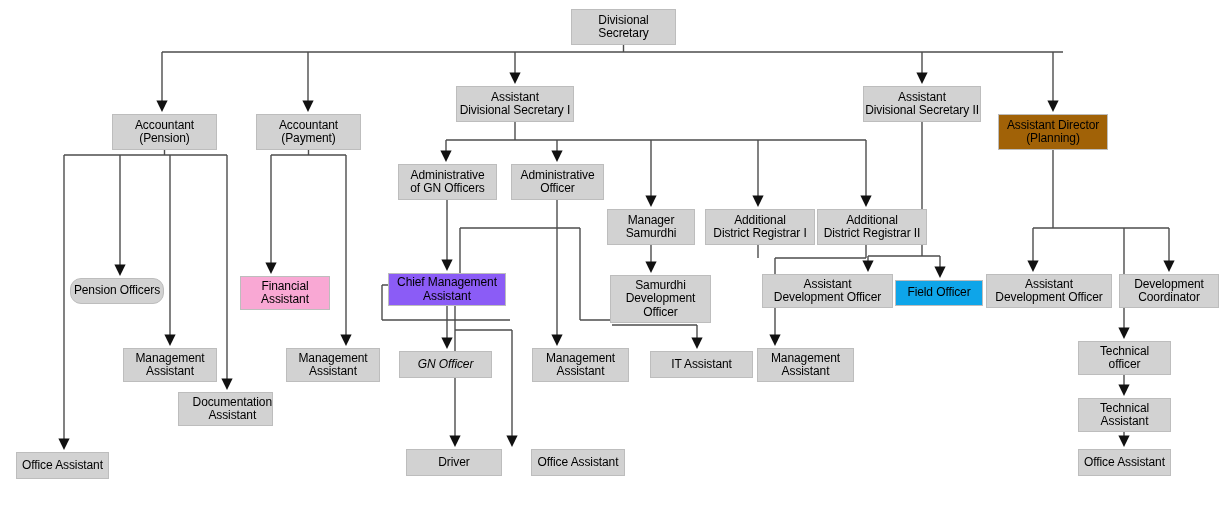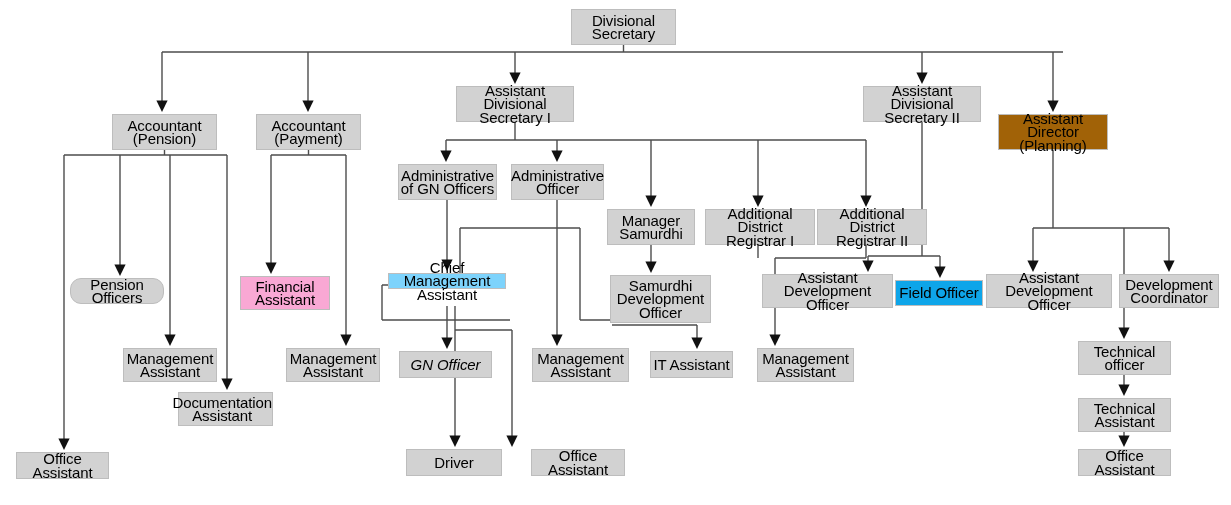--- a/index.html
+++ b/index.html
@@ -21,21 +21,21 @@
     top: 0;
     width: 1231px;
     height: 505px;
   }
   .node {
     position: absolute;
     background: #d2d2d2;
     border: 1px solid #bdbdbd;
     box-sizing: border-box;
     color: #000000;
-    font-size: 15px;
+    font-size: 12px;
     line-height: 13.5px;
     text-align: center;
     display: flex;
     align-items: center;
     justify-content: center;
     white-space: pre-line;
     letter-spacing: -0.1px;
   }
 </style>
 </head>
@@ -113,40 +113,40 @@
 Officer</span></div>
       <div class="node" style="left: 607px; top: 209px; width: 88px; height: 36px; background: rgb(210, 210, 210); border-color: rgb(189, 189, 189); color: rgb(0, 0, 0);"><span>Manager
 Samurdhi</span></div>
       <div class="node" style="left: 705px; top: 209px; width: 110px; height: 36px; background: rgb(210, 210, 210); border-color: rgb(189, 189, 189); color: rgb(0, 0, 0);"><span>Additional
 District Registrar I</span></div>
       <div class="node" style="left: 817px; top: 209px; width: 110px; height: 36px; background: rgb(210, 210, 210); border-color: rgb(189, 189, 189); color: rgb(0, 0, 0);"><span>Additional
 District Registrar II</span></div>
       <div class="node" style="left: 70px; top: 278px; width: 94px; height: 26px; background: rgb(210, 210, 210); border-color: rgb(189, 189, 189); color: rgb(0, 0, 0); border-radius: 11px;"><span>Pension Officers</span></div>
       <div class="node" style="left: 240px; top: 276px; width: 90px; height: 34px; background: #f9a8d4; border-color: rgb(189, 189, 189); color: rgb(0, 0, 0);"><span>Financial
 Assistant</span></div>
-      <div class="node" style="left: 388px; top: 273px; width: 118px; height: 16px; background: #7dd3fc; border-color: rgb(189, 189, 189); color: rgb(0, 0, 0);"><span>Chief Management
+      <div class="node" style="left: 388px; top: 273px; width: 118px; height: 33px; background: #8b5cf6; border-color: rgb(189, 189, 189); color: rgb(0, 0, 0);"><span>Chief Management
 Assistant</span></div>
       <div class="node" style="left: 610px; top: 275px; width: 101px; height: 48px; background: rgb(210, 210, 210); border-color: rgb(189, 189, 189); color: rgb(0, 0, 0);"><span>Samurdhi
 Development
 Officer</span></div>
       <div class="node" style="left: 762px; top: 274px; width: 131px; height: 34px; background: rgb(210, 210, 210); border-color: rgb(189, 189, 189); color: rgb(0, 0, 0);"><span>Assistant
 Development Officer</span></div>
       <div class="node" style="left: 895px; top: 280px; width: 88px; height: 26px; background: #0ea5e9; border-color: rgb(189, 189, 189); color: rgb(0, 0, 0); text-align: right;"><span>Field Officer</span></div>
       <div class="node" style="left: 986px; top: 274px; width: 126px; height: 34px; background: rgb(210, 210, 210); border-color: rgb(189, 189, 189); color: rgb(0, 0, 0);"><span>Assistant
 Development Officer</span></div>
       <div class="node" style="left: 1119px; top: 274px; width: 100px; height: 34px; background: rgb(210, 210, 210); border-color: rgb(189, 189, 189); color: rgb(0, 0, 0);"><span>Development
 Coordinator</span></div>
       <div class="node" style="left: 123px; top: 348px; width: 94px; height: 34px; background: rgb(210, 210, 210); border-color: rgb(189, 189, 189); color: rgb(0, 0, 0);"><span>Management
 Assistant</span></div>
       <div class="node" style="left: 286px; top: 348px; width: 94px; height: 34px; background: rgb(210, 210, 210); border-color: rgb(189, 189, 189); color: rgb(0, 0, 0);"><span>Management
 Assistant</span></div>
       <div class="node" style="left: 399px; top: 351px; width: 93px; height: 27px; background: rgb(210, 210, 210); border-color: rgb(189, 189, 189); color: rgb(0, 0, 0); font-style: italic;"><span>GN Officer</span></div>
       <div class="node" style="left: 532px; top: 348px; width: 97px; height: 34px; background: rgb(210, 210, 210); border-color: rgb(189, 189, 189); color: rgb(0, 0, 0);"><span>Management
 Assistant</span></div>
-      <div class="node" style="left: 650px; top: 351px; width: 83px; height: 27px; background: rgb(210, 210, 210); border-color: rgb(189, 189, 189); color: rgb(0, 0, 0);"><span>IT Assistant</span></div>
+      <div class="node" style="left: 650px; top: 351px; width: 103px; height: 27px; background: rgb(210, 210, 210); border-color: rgb(189, 189, 189); color: rgb(0, 0, 0);"><span>IT Assistant</span></div>
       <div class="node" style="left: 757px; top: 348px; width: 97px; height: 34px; background: rgb(210, 210, 210); border-color: rgb(189, 189, 189); color: rgb(0, 0, 0);"><span>Management
 Assistant</span></div>
       <div class="node" style="left: 1078px; top: 341px; width: 93px; height: 34px; background: rgb(210, 210, 210); border-color: rgb(189, 189, 189); color: rgb(0, 0, 0);"><span>Technical
 officer</span></div>
       <div class="node" style="left: 178px; top: 392px; width: 95px; height: 34px; background: rgb(210, 210, 210); border-color: rgb(189, 189, 189); color: rgb(0, 0, 0); justify-content: flex-end;"><span>Documentation
 Assistant</span></div>
       <div class="node" style="left: 1078px; top: 398px; width: 93px; height: 34px; background: rgb(210, 210, 210); border-color: rgb(189, 189, 189); color: rgb(0, 0, 0);"><span>Technical
 Assistant</span></div>
       <div class="node" style="left: 16px; top: 452px; width: 93px; height: 27px; background: rgb(210, 210, 210); border-color: rgb(189, 189, 189); color: rgb(0, 0, 0);"><span>Office Assistant</span></div>
       <div class="node" style="left: 406px; top: 449px; width: 96px; height: 27px; background: rgb(210, 210, 210); border-color: rgb(189, 189, 189); color: rgb(0, 0, 0);"><span>Driver</span></div>

